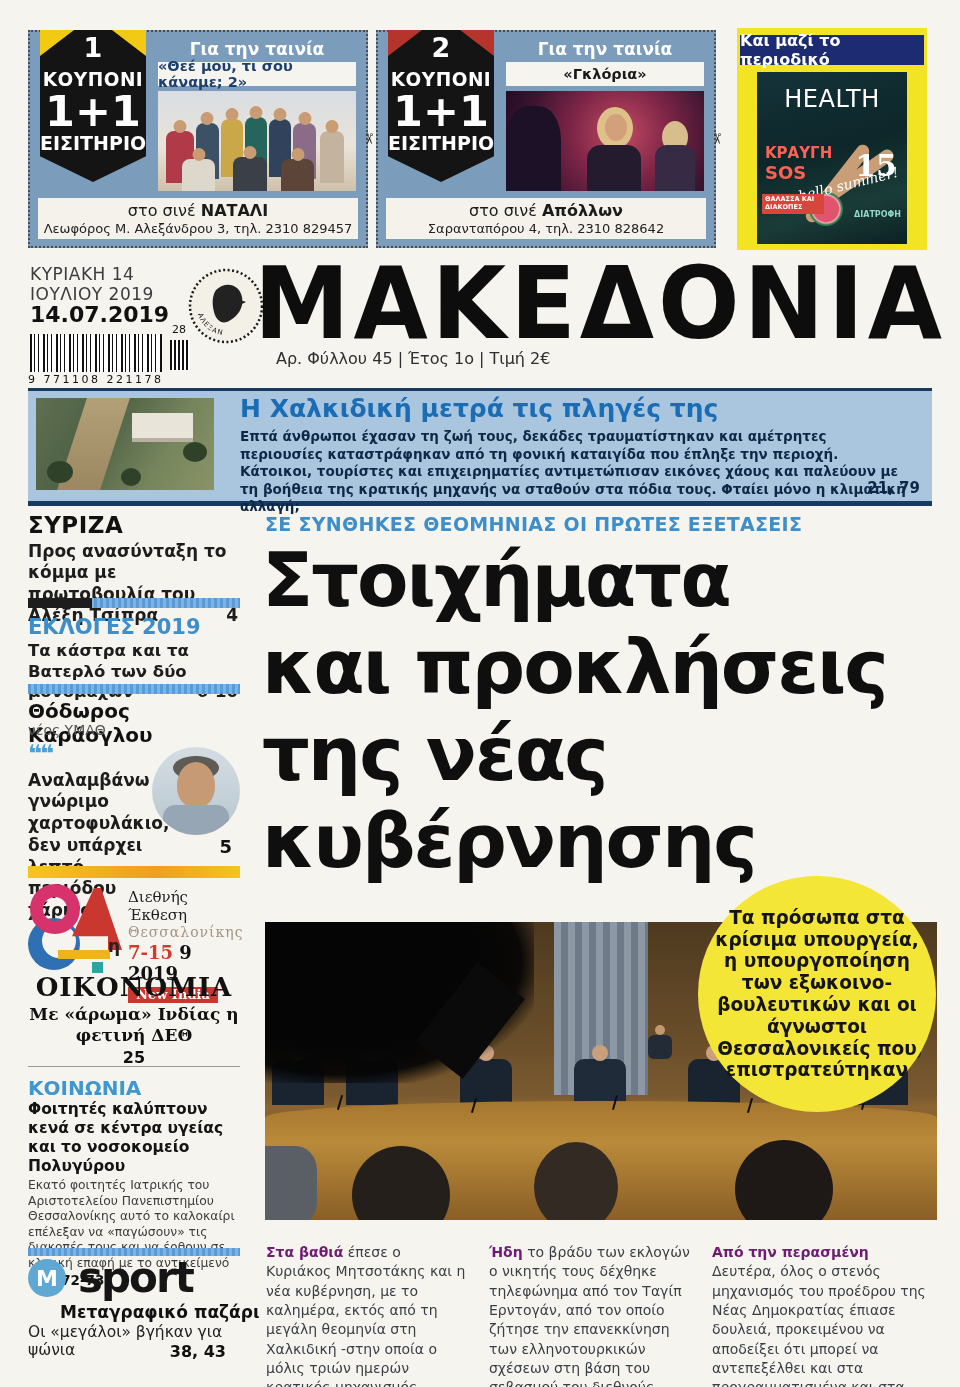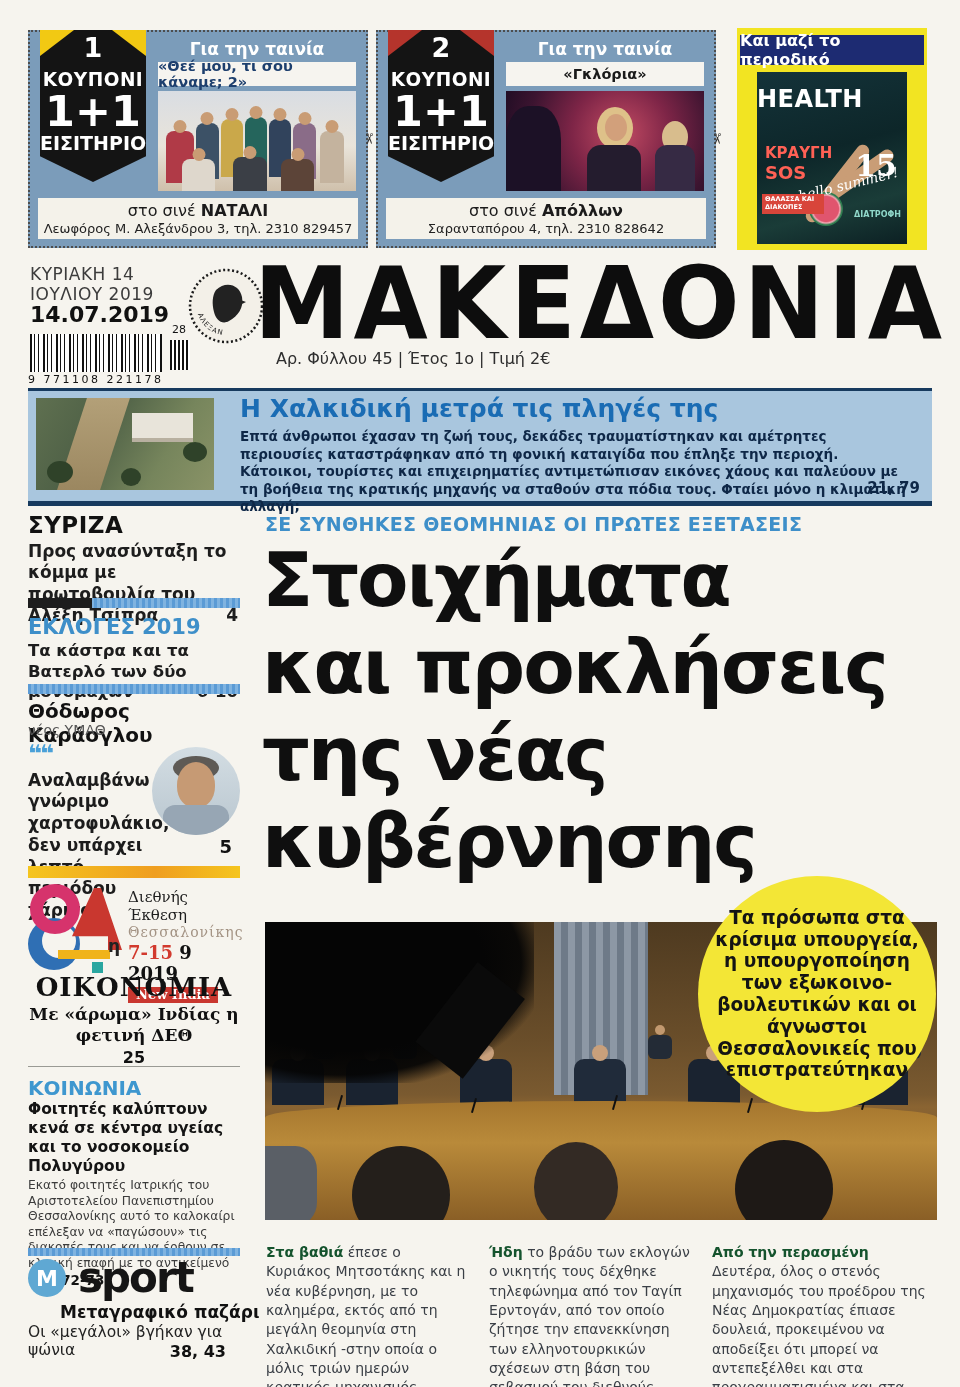--- a/index.html
+++ b/index.html
@@ -53,21 +53,21 @@
   .w-body{left:41%;top:54%;width:54px;height:46%;background:#241c2e;border-radius:14px 14px 0 0;}
   .w2-hair{left:79%;top:30%;width:26px;height:32px;border-radius:50%;background:#d8bd8d;}
   .w2-body{left:75%;top:54%;width:40px;height:46%;background:#362a44;border-radius:12px 12px 0 0;}
 
   
   .mag{position:absolute;left:737px;top:28px;width:190px;height:222px;background:#f2e422;}
   .magbanner{position:absolute;left:3px;top:7px;right:3px;height:30px;background:#1d2b72;color:#fff;
              font-size:16px;font-weight:800;display:flex;align-items:center;justify-content:center;}
   .cover{position:absolute;left:20px;top:44px;width:150px;height:172px;overflow:hidden;color:#fff;
          background:linear-gradient(165deg,#14333a 0%,#0d2629 45%,#1a3c38 75%,#0c2023 100%);}
-  .cov-title{margin-top:13px;font-size:24px;font-weight:700;letter-spacing:.5px;}
+  .cov-title{margin-top:13px;text-align:center;font-size:24px;font-weight:400;letter-spacing:.5px;}
   .leg{position:absolute;background:#c99d76;width:13px;height:95px;border-radius:7px;}
   .leg1{left:74px;top:64px;transform:rotate(38deg);} .leg2{left:90px;top:60px;transform:rotate(55deg);}
   .melon{position:absolute;left:52px;top:120px;width:34px;height:34px;border-radius:50%;
          background:radial-gradient(circle,#e0556e 52%,#f2a9b4 58%,#2e7d4f 66%);}
   .kra{position:absolute;left:8px;top:72px;font-size:15px;font-weight:900;color:#ff6155;}
   .sos{position:absolute;left:8px;top:90px;font-size:18px;font-weight:900;color:#ff6155;}
   .fifteen{position:absolute;right:10px;top:76px;font-family:"DejaVu Serif",serif;font-size:30px;font-weight:700;}
   .hello{position:absolute;left:40px;top:104px;font-family:"DejaVu Serif",serif;font-style:italic;
          font-size:14px;transform:rotate(-14deg);}
   .diatrofi{position:absolute;right:6px;top:138px;font-size:8px;font-weight:800;color:#8fd7c9;}
@@ -192,21 +192,21 @@
   .fg{position:absolute;border-radius:50%;}
   .f1{left:13%;bottom:-8%;width:98px;height:98px;background:#241f1b;}
   .f2{left:40%;bottom:-4%;width:84px;height:90px;background:#332a24;}
   .f3{left:70%;bottom:-6%;width:98px;height:98px;background:#1e1916;}
   .f4{left:-3%;bottom:-2%;width:72px;height:80px;border-radius:30%;background:#5a5f66;}
   .bubble{left:698px;top:876px;width:238px;height:236px;border-radius:50%;background:#f3e636;z-index:6;
           display:flex;align-items:center;justify-content:center;text-align:center;box-sizing:border-box;
           padding:16px 14px;font-size:18.5px;font-weight:800;line-height:1.18;color:#141414;}
   .col{top:1243px;font-size:14px;line-height:1.38;color:#3a3f46;}
   .c1{left:266px;width:204px;} .c2{left:489px;width:204px;} .c3{left:712px;width:224px;}
-  .lead{font-weight:800;color:#14532d;}
+  .lead{font-weight:800;color:#701a75;}
 </style>
 </head>
 <body>
 
 <div class="page">
 
   <div class="coupon coupon1">
     <div class="ribbon">
       <div class="rib-acc l" style="background-color: rgb(242, 201, 19);"></div>
       <div class="rib-acc r" style="background-color: rgb(242, 201, 19);"></div>

